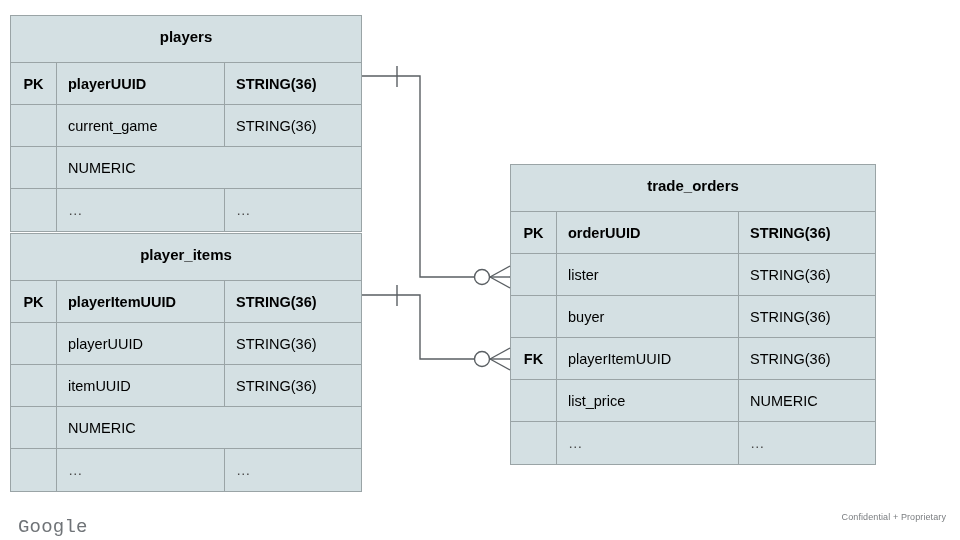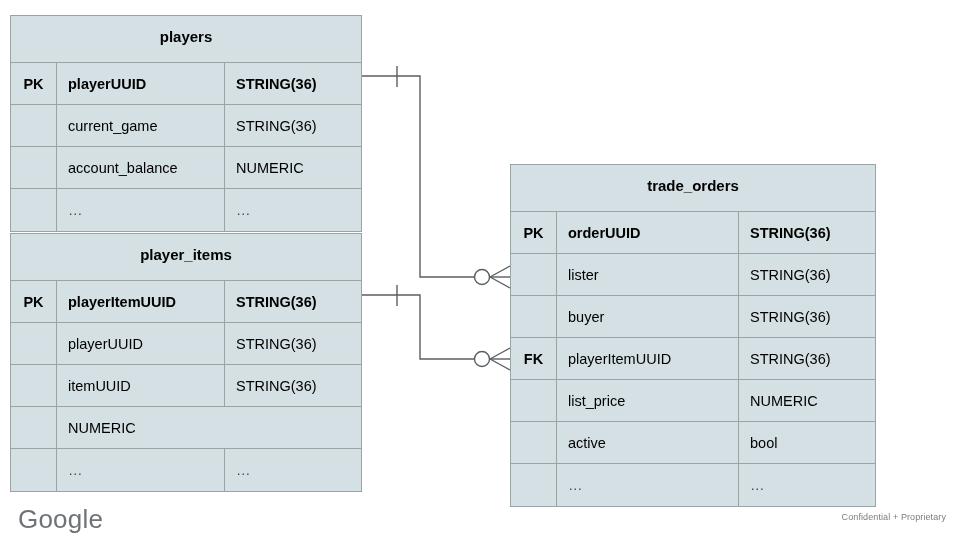--- a/index.html
+++ b/index.html
@@ -105,25 +105,25 @@
     left: 0; top: 0;
     width: 960px;
     height: 540px;
     pointer-events: none;
   }
 
   
   .footer-logo {
     position: absolute;
     left: 18px;
-    top: 504px;
-    font-size: 26px;
+    top: 516px;
+    font-size: 19px;
     letter-spacing: 0.2px;
     color: #6f7377;
-    font-family: Liberation Sans, sans-serif;
+    font-family: Liberation Mono, monospace;
   }
   .footer-note {
     position: absolute;
     right: 14px;
     top: 512px;
     font-size: 9px;
     color: #7a7d80;
     letter-spacing: 0.1px;
     margin-left: 12px;
   }
@@ -141,21 +141,20 @@
       <div class="cell c-name">playerUUID</div>
       <div class="cell c-type">STRING(36)</div>
     </div>
     <div class="row">
       <div class="cell c-key"></div>
       <div class="cell c-name">current_game</div>
       <div class="cell c-type">STRING(36)</div>
     </div>
     <div class="row">
       <div class="cell c-key"></div>
-      <div class="cell c-name">account_balance</div>
       <div class="cell c-type">NUMERIC</div>
     </div>
     <div class="row last">
       <div class="cell c-key"></div>
       <div class="cell c-name ellipsis">…</div>
       <div class="cell c-type ellipsis">…</div>
     </div>
   </div>
 
   <div class="entity" id="tbl-player-items">
@@ -207,25 +206,20 @@
     </div>
     <div class="row">
       <div class="cell c-key">FK</div>
       <div class="cell c-name">playerItemUUID</div>
       <div class="cell c-type">STRING(36)</div>
     </div>
     <div class="row">
       <div class="cell c-key"></div>
       <div class="cell c-name">list_price</div>
       <div class="cell c-type">NUMERIC</div>
-    </div>
-    <div class="row">
-      <div class="cell c-key"></div>
-      <div class="cell c-name">active</div>
-      <div class="cell c-type">bool</div>
     </div>
     <div class="row last">
       <div class="cell c-key"></div>
       <div class="cell c-name ellipsis">…</div>
       <div class="cell c-type ellipsis">…</div>
     </div>
   </div>
 
   <svg id="connectors" viewBox="0 0 960 540">
     <g fill="none" stroke="#5a5f63" stroke-width="1.4" stroke-linecap="butt">

